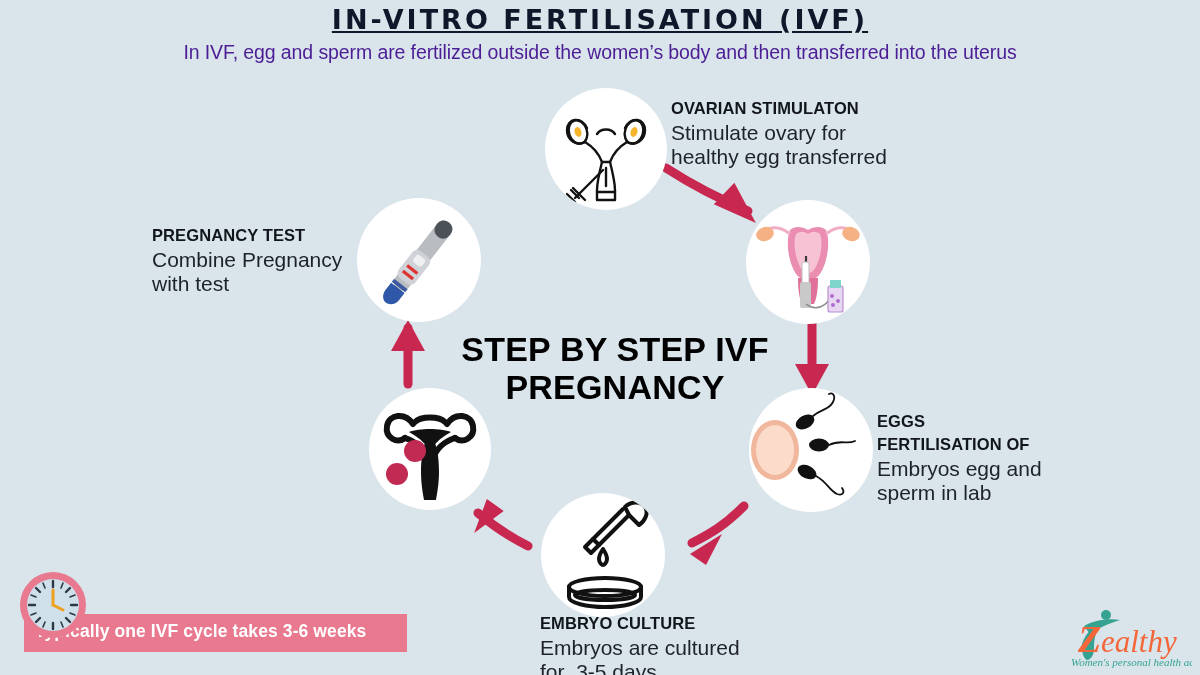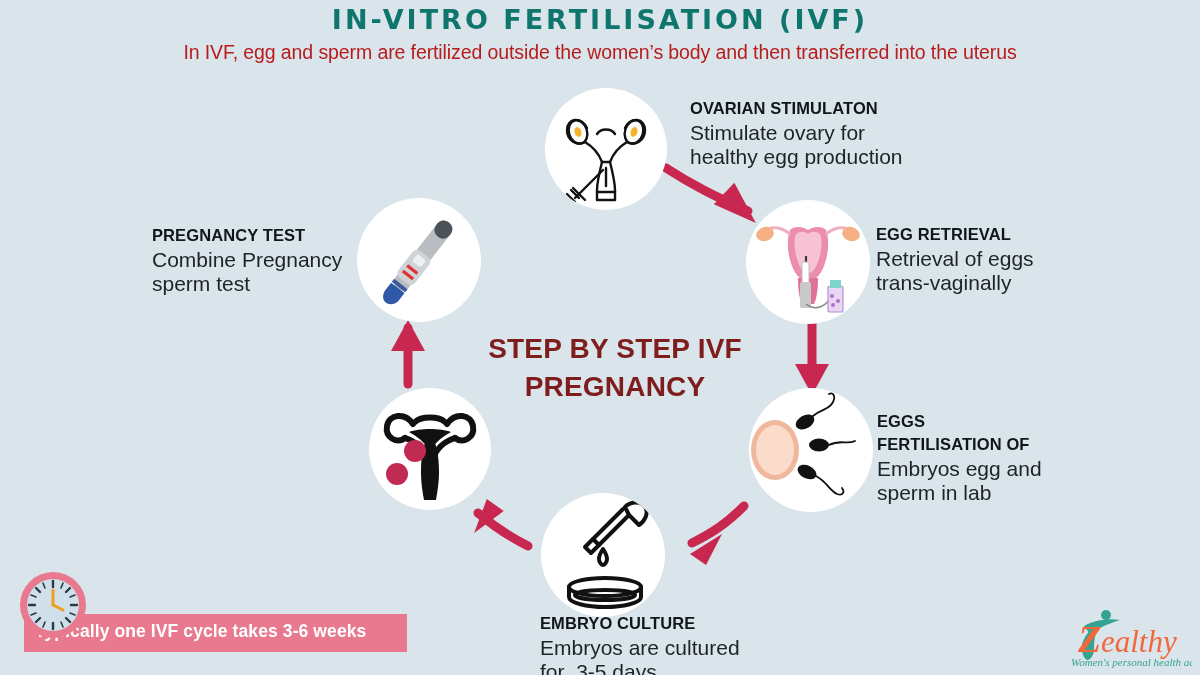--- a/index.html
+++ b/index.html
@@ -10,35 +10,36 @@
     overflow:hidden;
     position:relative;
   }
   #stage{position:absolute;left:0;top:0;width:1200px;height:675px;}
 
   
   .title{
     position:absolute;left:0;top:4px;width:1200px;
     text-align:center;
     font-size:27px;font-weight:bold;letter-spacing:3.0px;
-    color:#0f766e;
+    color:#0f172a;
     font-family:"DejaVu Sans", sans-serif;
+    text-decoration:underline;
   }
   .subtitle{
     position:absolute;left:0;top:41px;width:1200px;
     text-align:center;
-    font-size:19.5px;color:#b91c1c;font-weight:400;
+    font-size:19.5px;color:#4c1d95;font-weight:400;
     letter-spacing:-0.1px;
   }
 
   
   .center-heading{
     position:absolute;left:455px;top:330px;width:320px;
     text-align:center;
-    color:#7f1d1d;font-weight:bold;font-size:28px;
+    color:#000000;font-weight:bold;font-size:34px;
     line-height:38px;letter-spacing:0.2px;
     font-family:"Liberation Sans", sans-serif;
   }
 
   
   .circle{
     position:absolute;border-radius:50%;
     background:#ffffff;
     overflow:hidden;
   }
@@ -124,24 +125,24 @@
         <path d="M52,104 L70,104"></path>
         <path d="M30,110 L58,82"></path>
         <path d="M28,100 L40,112"></path>
         <path d="M22,106 L30,114"></path>
         <path d="M26,102 L34,110"></path>
       </g>
       <ellipse cx="33" cy="44" rx="3.4" ry="5" fill="#f6b42a" transform="rotate(-18 33 44)"></ellipse>
       <ellipse cx="89" cy="44" rx="3.4" ry="5" fill="#f6b42a" transform="rotate(18 89 44)"></ellipse>
     </svg>
   </div>
-  <div class="steptext" style="left:690px;top:98px;width:240px;">
+  <div class="steptext" style="left:671px;top:98px;width:240px;">
     <div class="hd">OVARIAN STIMULATON</div>
     <div class="ln">Stimulate ovary for</div>
-    <div class="ln">healthy egg production</div>
+    <div class="ln">healthy egg transferred</div>
   </div>
 
   <div class="circle" style="left:746px;top:200px;width:124px;height:124px;">
     <svg width="124" height="124" viewBox="0 0 124 124">
       <path d="M44,30 C48,26 56,26 62,30 C68,26 76,26 80,30 C84,40 82,56 78,66 C74,76 70,80 62,80 C54,80 50,76 46,66 C42,56 40,40 44,30 Z" fill="#eb8db0"></path>
       <path d="M50,34 C54,31 58,31 62,34 C66,31 70,31 74,34 C77,42 75,54 72,62 C69,70 66,73 62,73 C58,73 55,70 52,62 C49,54 47,42 50,34 Z" fill="#f6c2d4"></path>
       <path d="M52,78 C52,92 54,100 56,104 L68,104 C70,100 72,92 72,78 Z" fill="#e0719b"></path>
       <path d="M44,34 C34,26 24,26 18,32" stroke="#f3aec7" stroke-width="3" fill="none"></path>
       <path d="M80,34 C90,26 100,26 106,32" stroke="#f3aec7" stroke-width="3" fill="none"></path>
       <ellipse cx="19" cy="34" rx="9" ry="7" fill="#f5b183" transform="rotate(-20 19 34)"></ellipse>
@@ -150,25 +151,20 @@
       <rect x="56" y="62" width="7" height="36" rx="2" fill="#ffffff" stroke="#bdbdbd" stroke-width="1"></rect>
       <rect x="54" y="82" width="11" height="26" rx="2" fill="#c9c9c9"></rect>
       <path d="M60,104 C70,112 82,106 86,94" stroke="#8c8c8c" stroke-width="1.6" fill="none"></path>
       <rect x="82" y="86" width="15" height="26" rx="2" fill="#e8d7f2" stroke="#b88fcf" stroke-width="1.2"></rect>
       <rect x="84" y="80" width="11" height="8" fill="#7fd4cc"></rect>
       <circle cx="86" cy="96" r="2" fill="#b06fd0"></circle>
       <circle cx="92" cy="101" r="2" fill="#b06fd0"></circle>
       <circle cx="87" cy="105" r="2" fill="#b06fd0"></circle>
     </svg>
   </div>
-  <div class="steptext" style="left:876px;top:224px;width:240px;">
-    <div class="hd">EGG RETRIEVAL</div>
-    <div class="ln">Retrieval of eggs</div>
-    <div class="ln">trans-vaginally</div>
-  </div>
 
   <div class="circle" style="left:749px;top:388px;width:124px;height:124px;">
     <svg width="124" height="124" viewBox="0 0 124 124">
       <ellipse cx="26" cy="62" rx="24" ry="30" fill="#f0b79c"></ellipse>
       <ellipse cx="26" cy="62" rx="19" ry="25" fill="#fbdccb"></ellipse>
       <g fill="#111111">
         <ellipse cx="56" cy="34" rx="10" ry="6.5" transform="rotate(-28 56 34)"></ellipse>
         <ellipse cx="70" cy="57" rx="10" ry="6.5"></ellipse>
         <ellipse cx="58" cy="84" rx="10" ry="6.5" transform="rotate(26 58 84)"></ellipse>
       </g>
@@ -232,21 +228,21 @@
         <rect x="56" y="72" width="13" height="3.2" fill="#e03131"></rect>
         <rect x="56" y="79" width="13" height="3.2" fill="#e03131"></rect>
         <rect x="54" y="92" width="17" height="4" fill="#3d5a9e"></rect>
         <path d="M54,97 L71,97 L71,106 C71,112 66,116 62,116 C58,116 54,112 54,106 Z" fill="#2f58a8"></path>
       </g>
     </svg>
   </div>
   <div class="steptext" style="left:152px;top:225px;width:250px;">
     <div class="hd">PREGNANCY TEST</div>
     <div class="ln">Combine Pregnancy</div>
-    <div class="ln">sperm test</div>
+    <div class="ln">with test</div>
   </div>
 
   <div class="banner"></div>
   <div class="banner-label">Typically one IVF cycle takes 3-6 weeks</div>
   <div class="clock">
     <svg width="70" height="70" viewBox="0 0 70 70">
       <circle cx="35" cy="35" r="33" fill="#e8798f"></circle>
       <circle cx="35" cy="35" r="26" fill="#cfe0ea"></circle>
       <g stroke="#2b3a45" stroke-width="2.4" stroke-linecap="round">
         <line x1="35" y1="11" x2="35" y2="17"></line>

